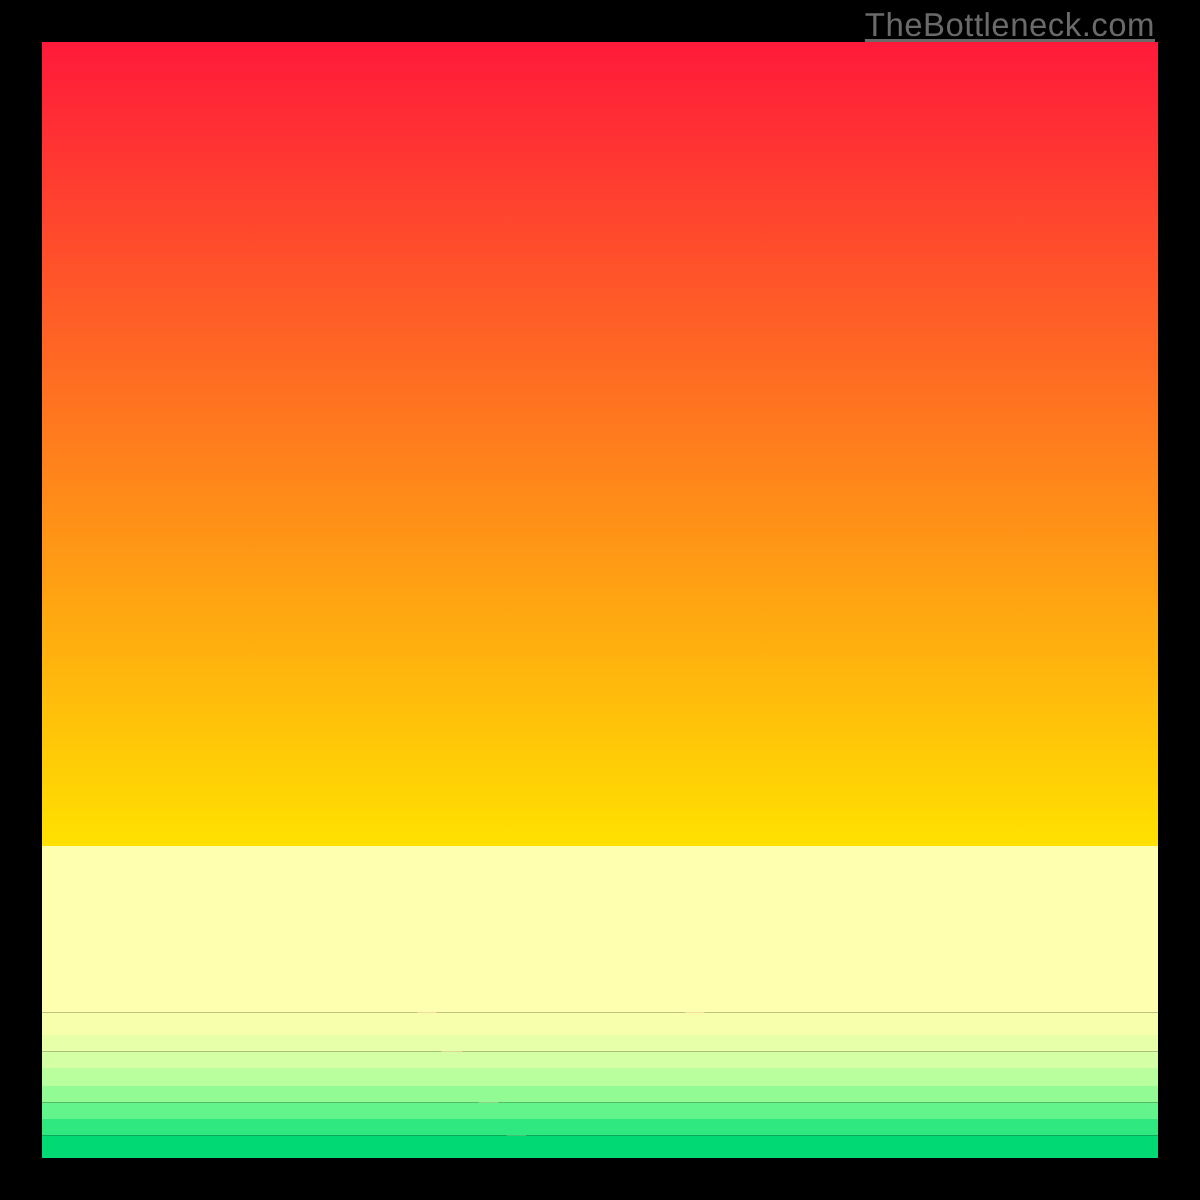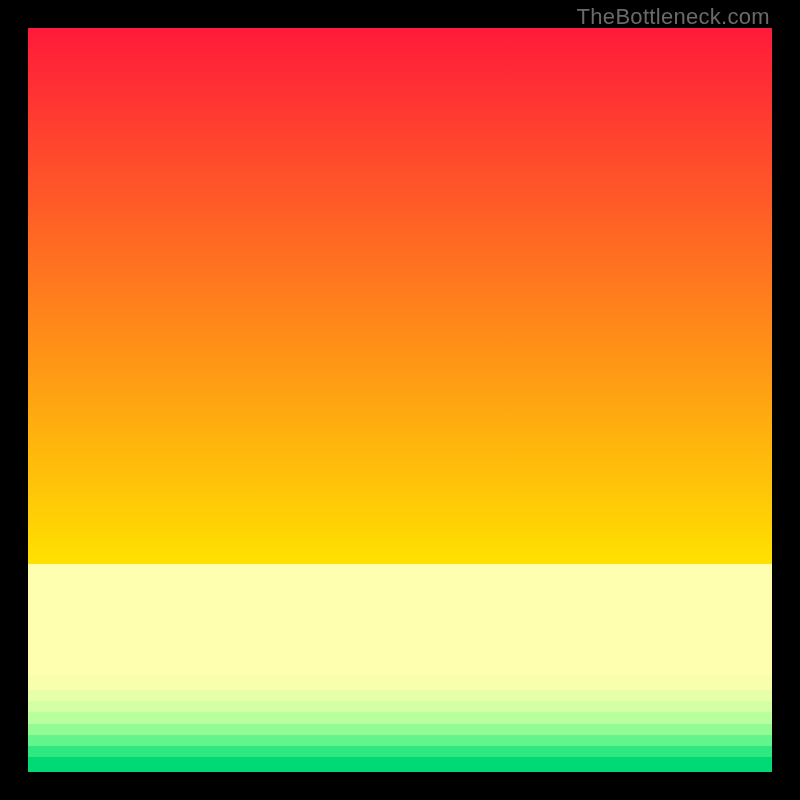--- a/index.html
+++ b/index.html
@@ -38,20 +38,21 @@
   }
   .watermark {
     position: absolute;
     top: 4px;
     right: 30px;
     color: #6a6a6a;
     font-size: 22px;
     letter-spacing: 0.3px;
     font-weight: 500;
     user-select: none;
+    text-decoration: underline;
   }
   svg { display: block; }
   .curve {
     fill: none;
     stroke: #000;
     stroke-width: 2;
   }
   .curve-thin {
     fill: none;
     stroke: #000;

